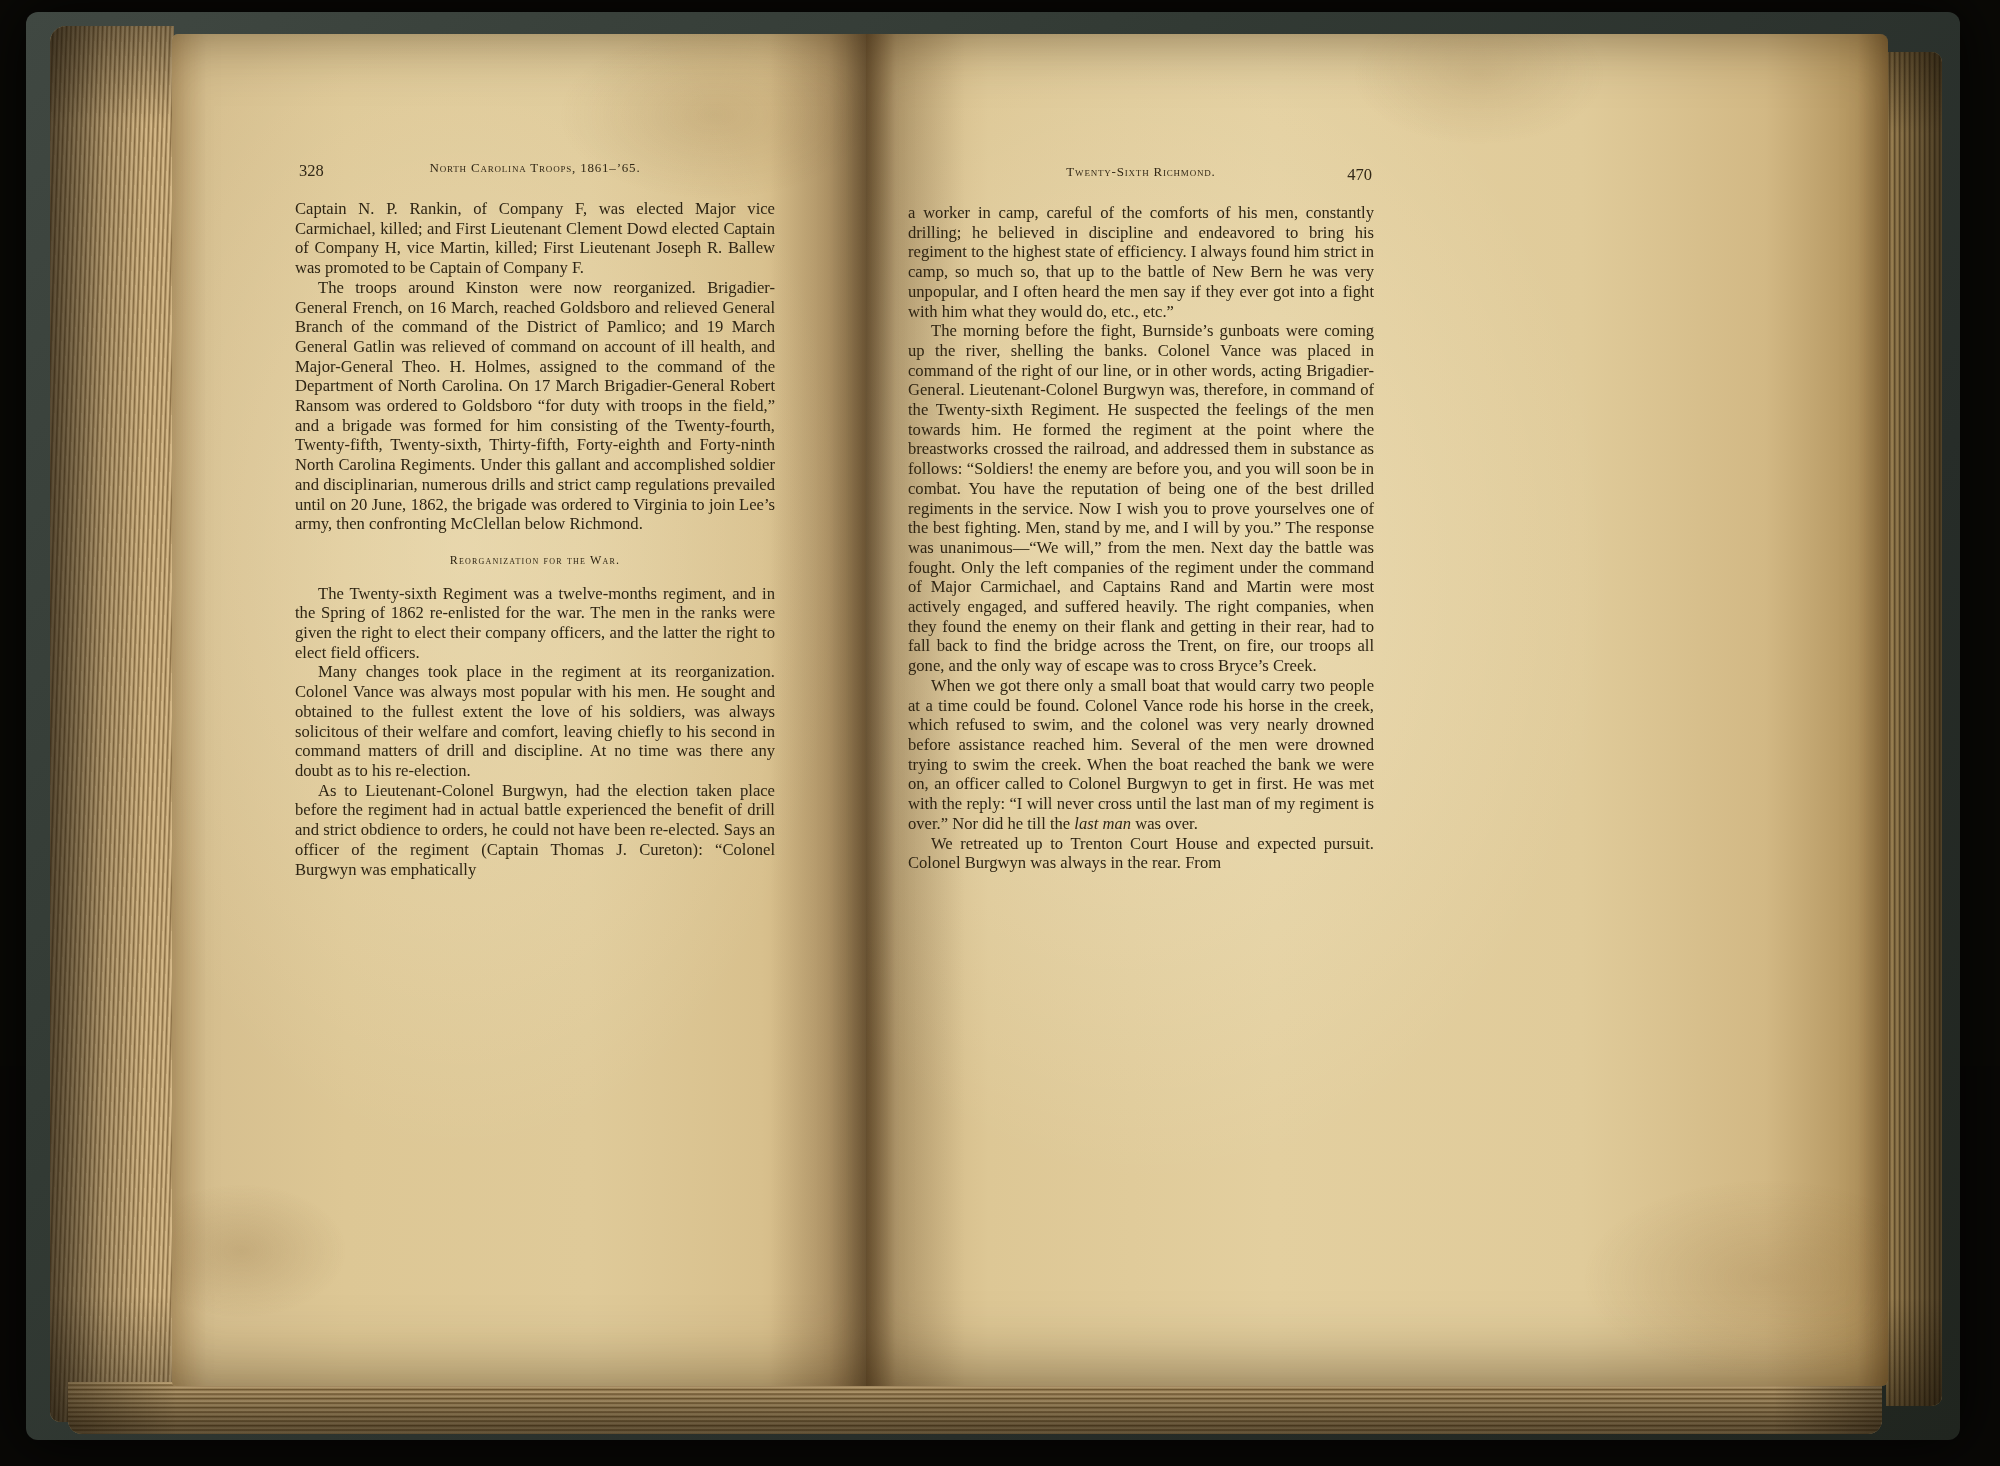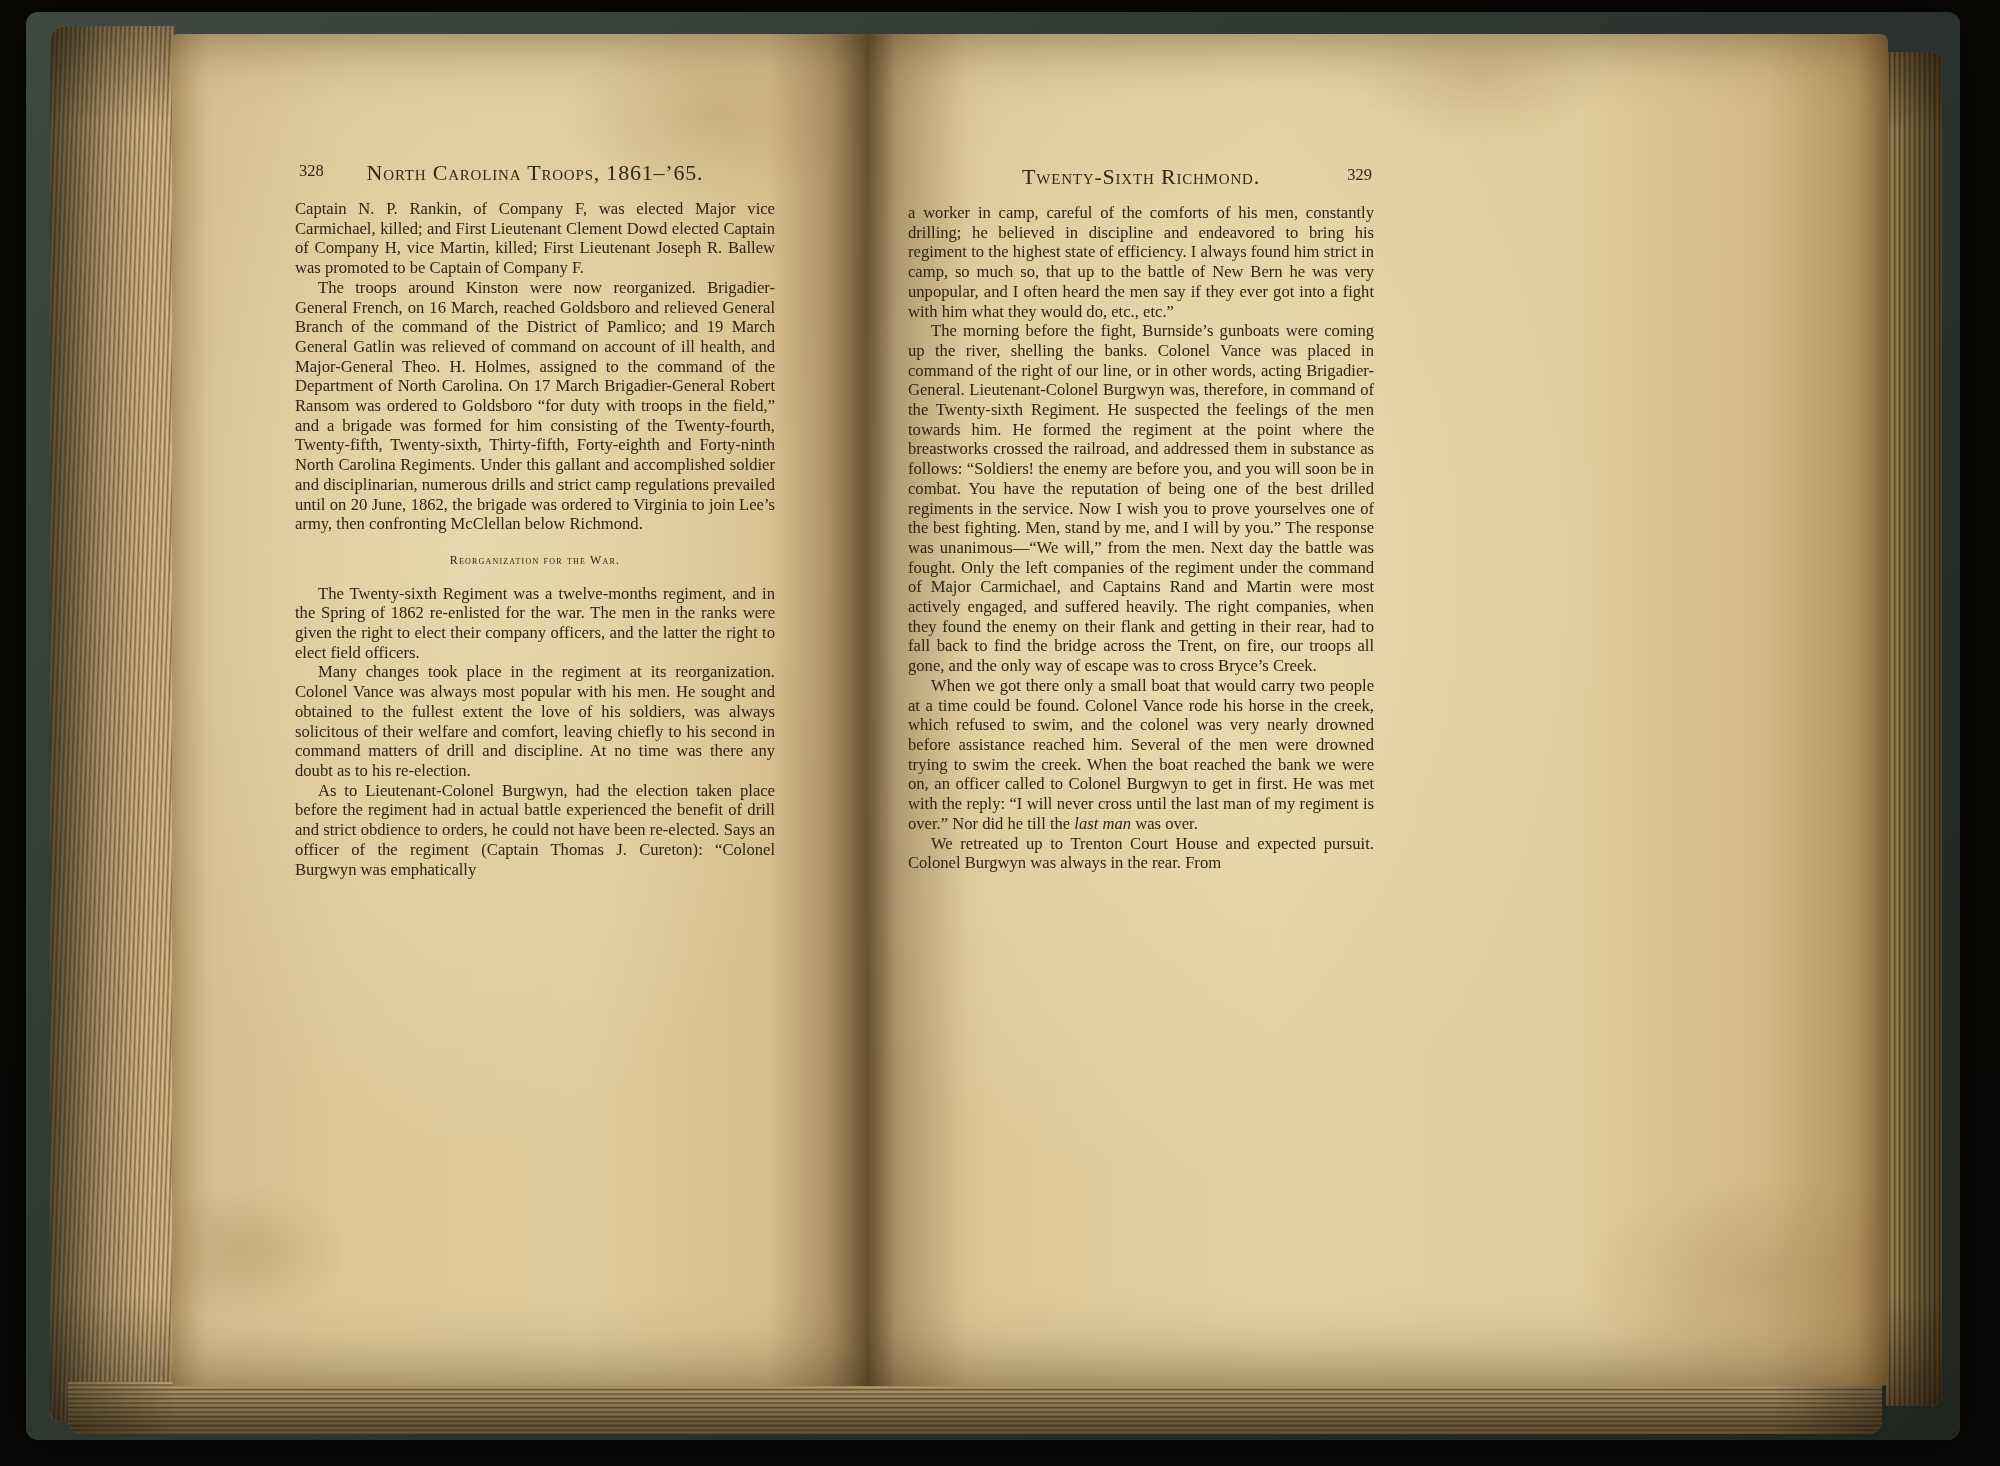--- a/index.html
+++ b/index.html
@@ -143,21 +143,21 @@
   .page-header {
     position: relative;
     height: 26px;
     margin-bottom: 13px;
     color: #31281701;
   }
   .running-title {
     display: block;
     text-align: center;
     font-variant: small-caps;
-    font-size: 22px;
+    font-size: 13px;
     letter-spacing: 0.8px;
     color: #322817;
   }
   .pagenum {
     position: absolute;
     top: 1px;
     font-size: 16.5px;
     color: #322817;
   }
   .pagenum-left  { left: 4px; }
@@ -206,21 +206,21 @@
           <p class="para indent"><span>Many changes took place in the regiment at its reorganization. Colonel Vance was always most popular with his men. He sought and obtained to the fullest extent the love of his soldiers, was always solicitous of their welfare and comfort, leaving chiefly to his second in command matters of drill and discipline. At no time was there any doubt as to his re-election.</span></p>
           <p class="para indent"><span>As to Lieutenant-Colonel Burgwyn, had the election taken place before the regiment had in actual battle experienced the benefit of drill and strict obdience to orders, he could not have been re-elected. Says an officer of the regiment (Captain Thomas J. Cureton): “Colonel Burgwyn was emphatically</span></p>
         </div>
     </div>
   </div>
 
   <div class="page page-right">
     <div class="content content-right">
       <div class="page-header">
         <span class="running-title">Twenty-Sixth Richmond.</span>
-        <span class="pagenum pagenum-right">329</span>
+        <span class="pagenum pagenum-right">470</span>
       </div>
       <div class="page-body">
           <p class="para"><span>a worker in camp, careful of the comforts of his men, constantly drilling; he believed in discipline and endeavored to bring his regiment to the highest state of efficiency. I always found him strict in camp, so much so, that up to the battle of New Bern he was very unpopular, and I often heard the men say if they ever got into a fight with him what they would do, etc., etc.”</span></p>
           <p class="para indent"><span>The morning before the fight, Burnside’s gunboats were coming up the river, shelling the banks. Colonel Vance was placed in command of the right of our line, or in other words, acting Brigadier-General. Lieutenant-Colonel Burgwyn was, therefore, in command of the Twenty-sixth Regiment. He suspected the feelings of the men towards him. He formed the regiment at the point where the breastworks crossed the railroad, and addressed them in substance as follows: “Soldiers! the enemy are before you, and you will soon be in combat. You have the reputation of being one of the best drilled regiments in the service. Now I wish you to prove yourselves one of the best fighting. Men, stand by me, and I will by you.” The response was unanimous—“We will,” from the men. Next day the battle was fought. Only the left companies of the regiment under the command of Major Carmichael, and Captains Rand and Martin were most actively engaged, and suffered heavily. The right companies, when they found the enemy on their flank and getting in their rear, had to fall back to find the bridge across the Trent, on fire, our troops all gone, and the only way of escape was to cross Bryce’s Creek.</span></p>
           <p class="para indent"><span>When we got there only a small boat that would carry two people at a time could be found. Colonel Vance rode his horse in the creek, which refused to swim, and the colonel was very nearly drowned before assistance reached him. Several of the men were drowned trying to swim the creek. When the boat reached the bank we were on, an officer called to Colonel Burgwyn to get in first. He was met with the reply: “I will never cross until the last man of my regiment is over.” Nor did he till the </span><em>last man</em><span> was over.</span></p>
           <p class="para indent"><span>We retreated up to Trenton Court House and expected pursuit. Colonel Burgwyn was always in the rear. From</span></p>
         </div>
     </div>
   </div>
 

